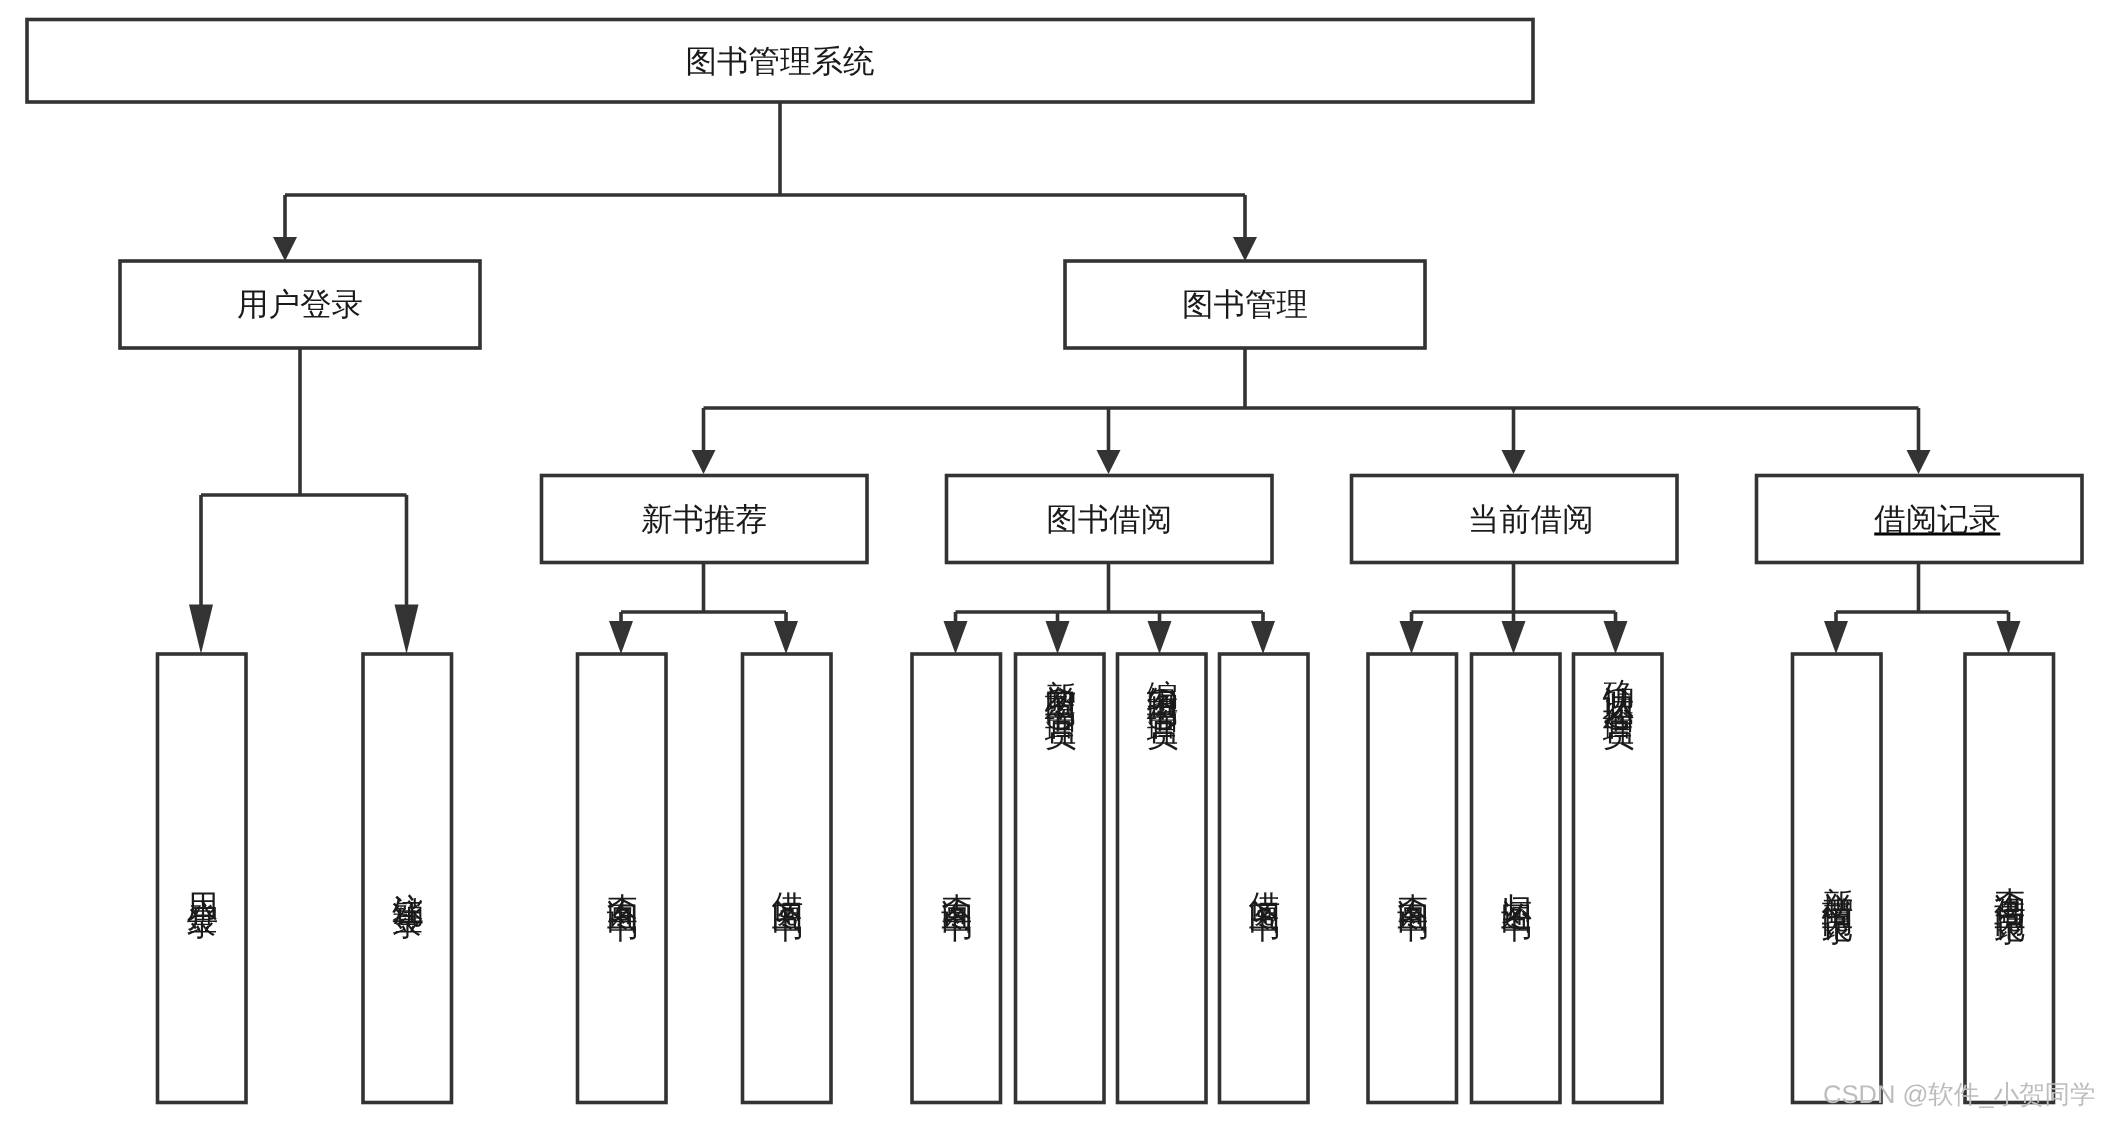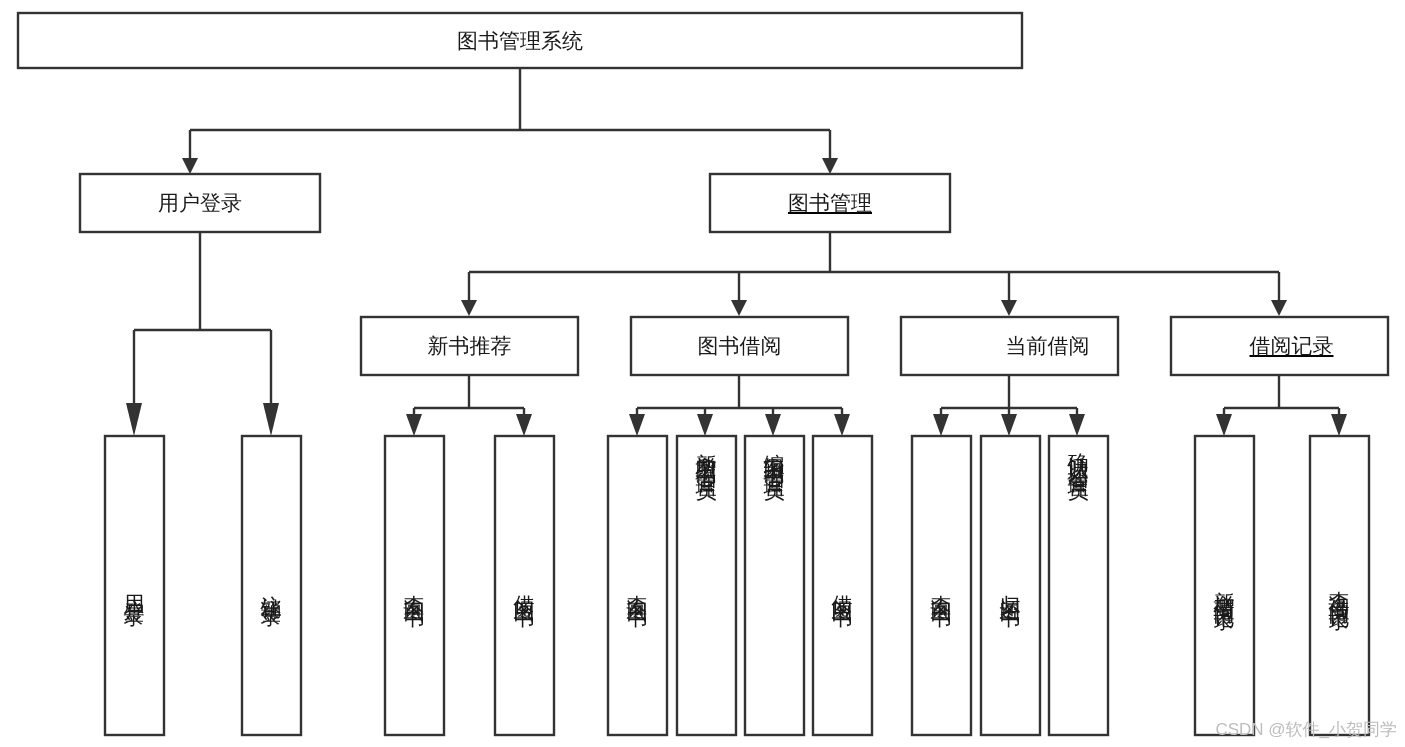--- a/index.html
+++ b/index.html
@@ -191,31 +191,31 @@
     <rect class="node-box" x="1310" y="436" width="59" height="299"></rect>
   </svg>
 
   <div class="hlabel-wrap" style="left:18px; top:13px; width:1004px; height:55px;">
     <span class="hlabel">图书管理系统</span>
   </div>
 
   <div class="hlabel-wrap" style="left:80px; top:174px; width:240px; height:58px;">
     <span class="hlabel">用户登录</span>
   </div>
-  <div class="hlabel-wrap" style="left:710px; top:174px; width:240px; height:58px;text-decoration:underline;">
+  <div class="hlabel-wrap" style="left:710px; top:174px; width:240px; height:58px;">
     <span class="hlabel">图书管理</span>
   </div>
 
   <div class="hlabel-wrap" style="left:361px; top:317px; width:217px; height:58px;">
     <span class="hlabel">新书推荐</span>
   </div>
   <div class="hlabel-wrap" style="left:631px; top:317px; width:217px; height:58px;border-radius:17px;">
     <span class="hlabel">图书借阅</span>
   </div>
-  <div class="hlabel-wrap" style="left:901px; top:317px; width:239px; height:58px;margin-left:27px;">
+  <div class="hlabel-wrap" style="left:901px; top:317px; width:239px; height:58px;">
     <span class="hlabel">当前借阅</span>
   </div>
   <div class="hlabel-wrap" style="left:1171px; top:317px; width:241px; height:58px;text-decoration:underline;">
     <span class="hlabel">借阅记录</span>
   </div>
 
   <div class="vlabel-wrap" style="left:105px; top:436px; width:59px; height:299px;">
     <span class="vlabel">用户登录</span>
   </div>
   <div class="vlabel-wrap" style="left:242px; top:436px; width:59px; height:299px;">

